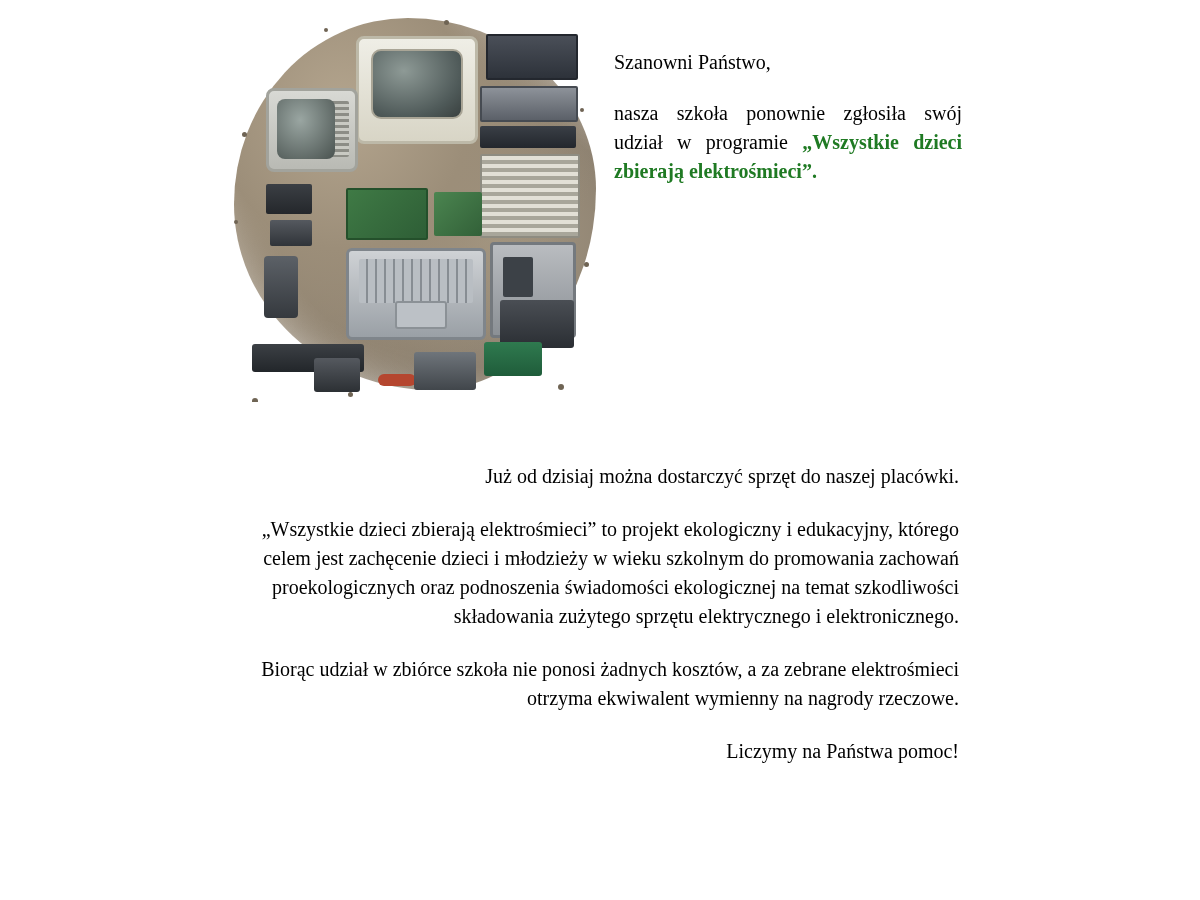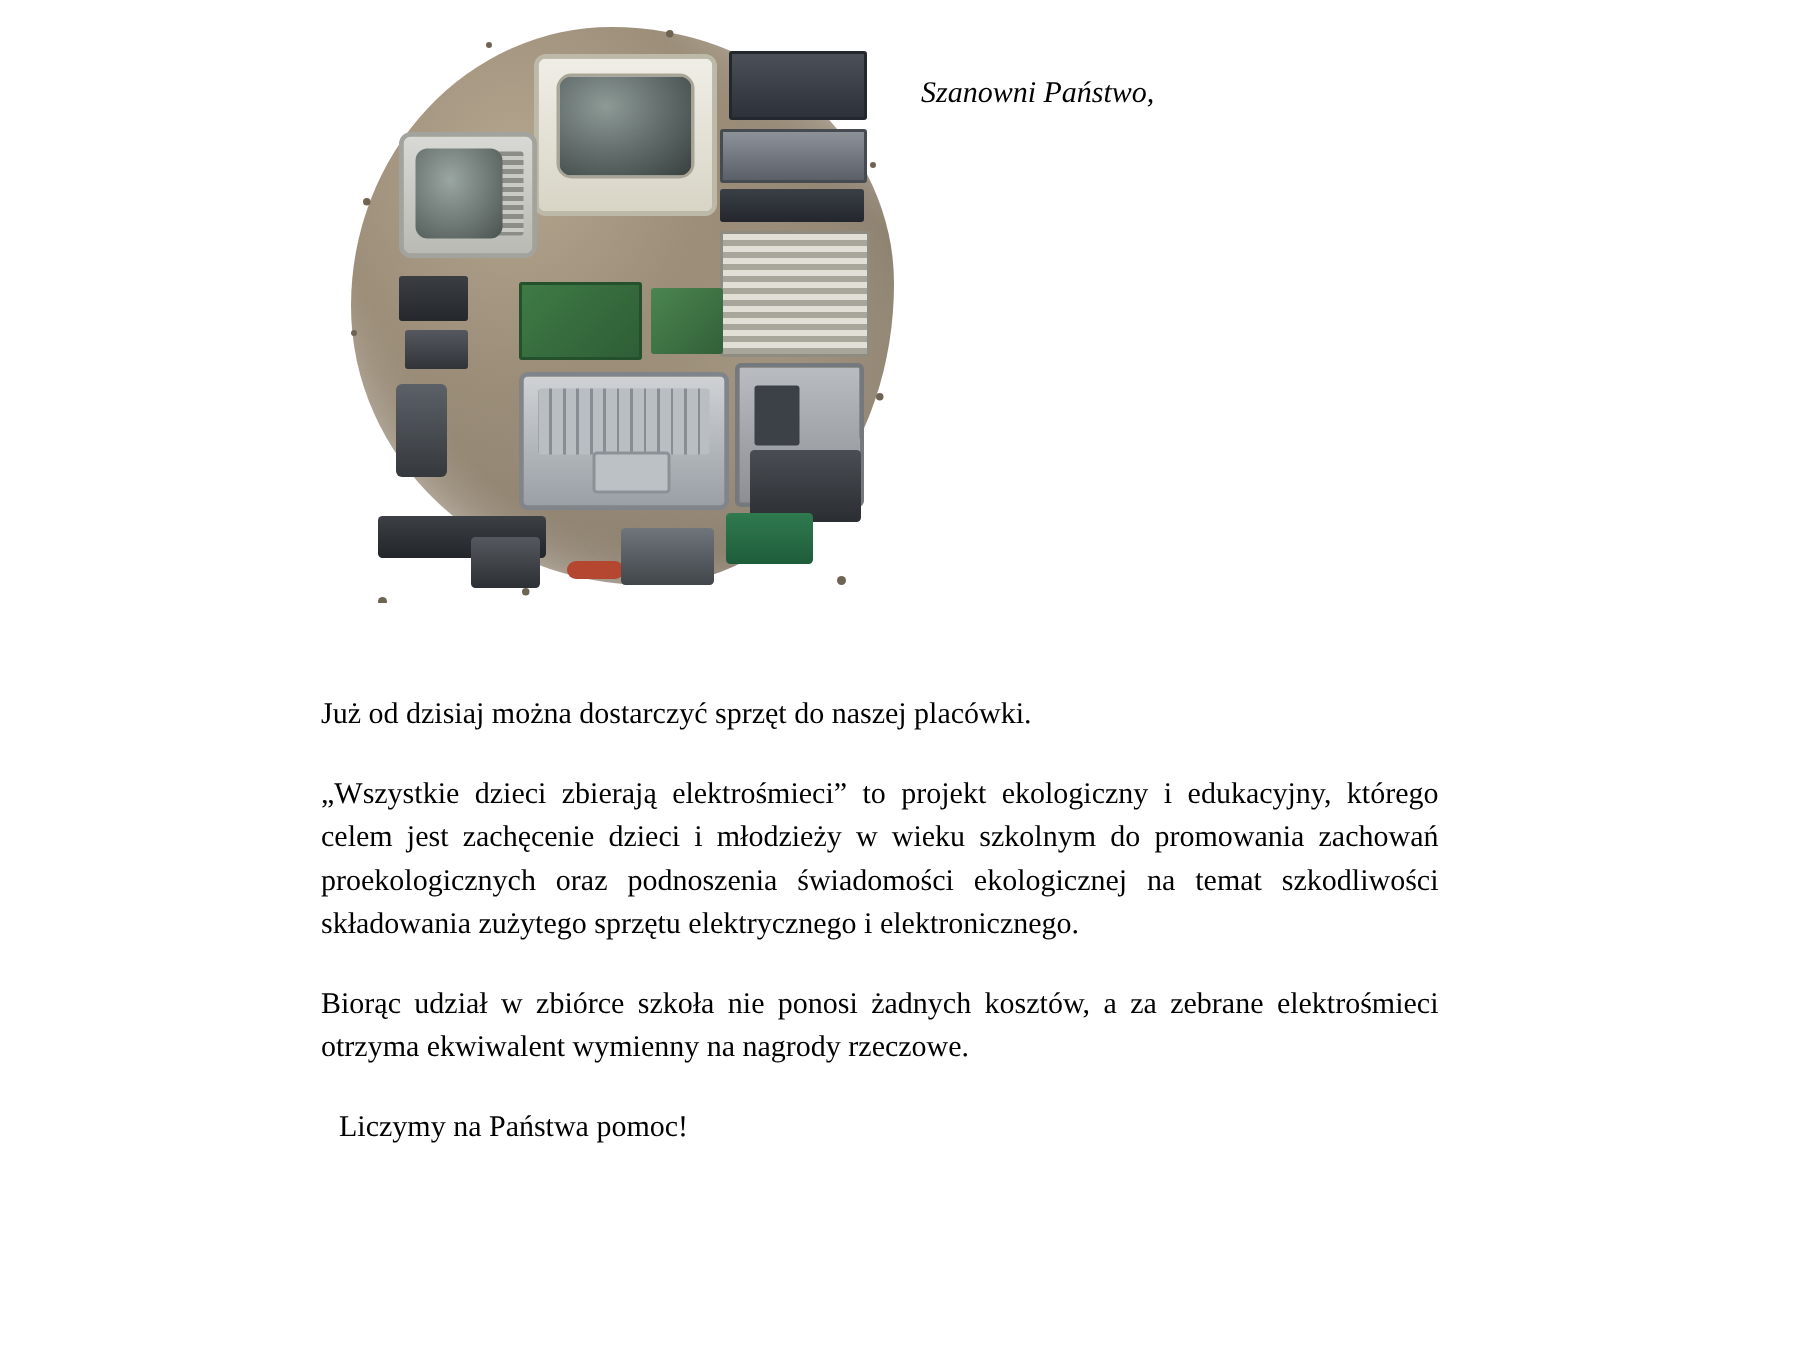--- a/index.html
+++ b/index.html
@@ -21,21 +21,20 @@
     box-sizing: border-box;
   }
 
   
   .top-section {
     position: absolute;
     left: 0;
     top: 0;
     width: 1100px;
     height: 440px;
-    font-style: italic;
   }
 
   .figure {
     position: absolute;
     left: 228px;
     top: 12px;
     width: 375px;
     height: 390px;
   }
 
@@ -237,20 +236,21 @@
     position: absolute;
     left: 214px;
     top: 462px;
     width: 745px;
     font-size: 20px;
     line-height: 29px;
     text-align: justify;
   }
   .body-text p {
     margin: 0 0 24px 0;
+    text-align: right;
   }
   .body-text p.last {
     margin-bottom: 0;
     margin-left: 12px;
   }
   .nojust { text-align: left; }
 </style>
 </head>
 <body>
 
@@ -291,20 +291,21 @@
         <div class="dot" style="left:356px;top:250px;width:5px;height:5px;"></div>
         <div class="dot" style="left:352px;top:96px;width:4px;height:4px;"></div>
         <div class="dot" style="left:216px;top:8px;width:5px;height:5px;"></div>
         <div class="dot" style="left:96px;top:16px;width:4px;height:4px;"></div>
 
       </div>
     </div>
 
     <div class="side-text">
       <p>Szanowni Państwo,</p>
+      <p><span>nasza szkoła ponownie zgłosiła swój udział w programie </span><span class="green-bold">„Wszystkie dzieci zbierają elektrośmieci”.</span></p>
     </div>
   </div>
 
   <div class="body-text">
     <p class="nojust">Już od dzisiaj można dostarczyć sprzęt do naszej placówki.</p>
     <p>„Wszystkie dzieci zbierają elektrośmieci” to projekt ekologiczny i edukacyjny, którego celem jest zachęcenie dzieci i młodzieży w wieku szkolnym do promowania zachowań proekologicznych oraz podnoszenia świadomości ekologicznej na temat szkodliwości składowania zużytego sprzętu elektrycznego i elektronicznego.</p>
     <p>Biorąc udział w zbiórce szkoła nie ponosi żadnych kosztów, a za zebrane elektrośmieci otrzyma ekwiwalent wymienny na nagrody rzeczowe.</p>
     <p class="nojust last">Liczymy na Państwa pomoc!</p>
   </div>
 

